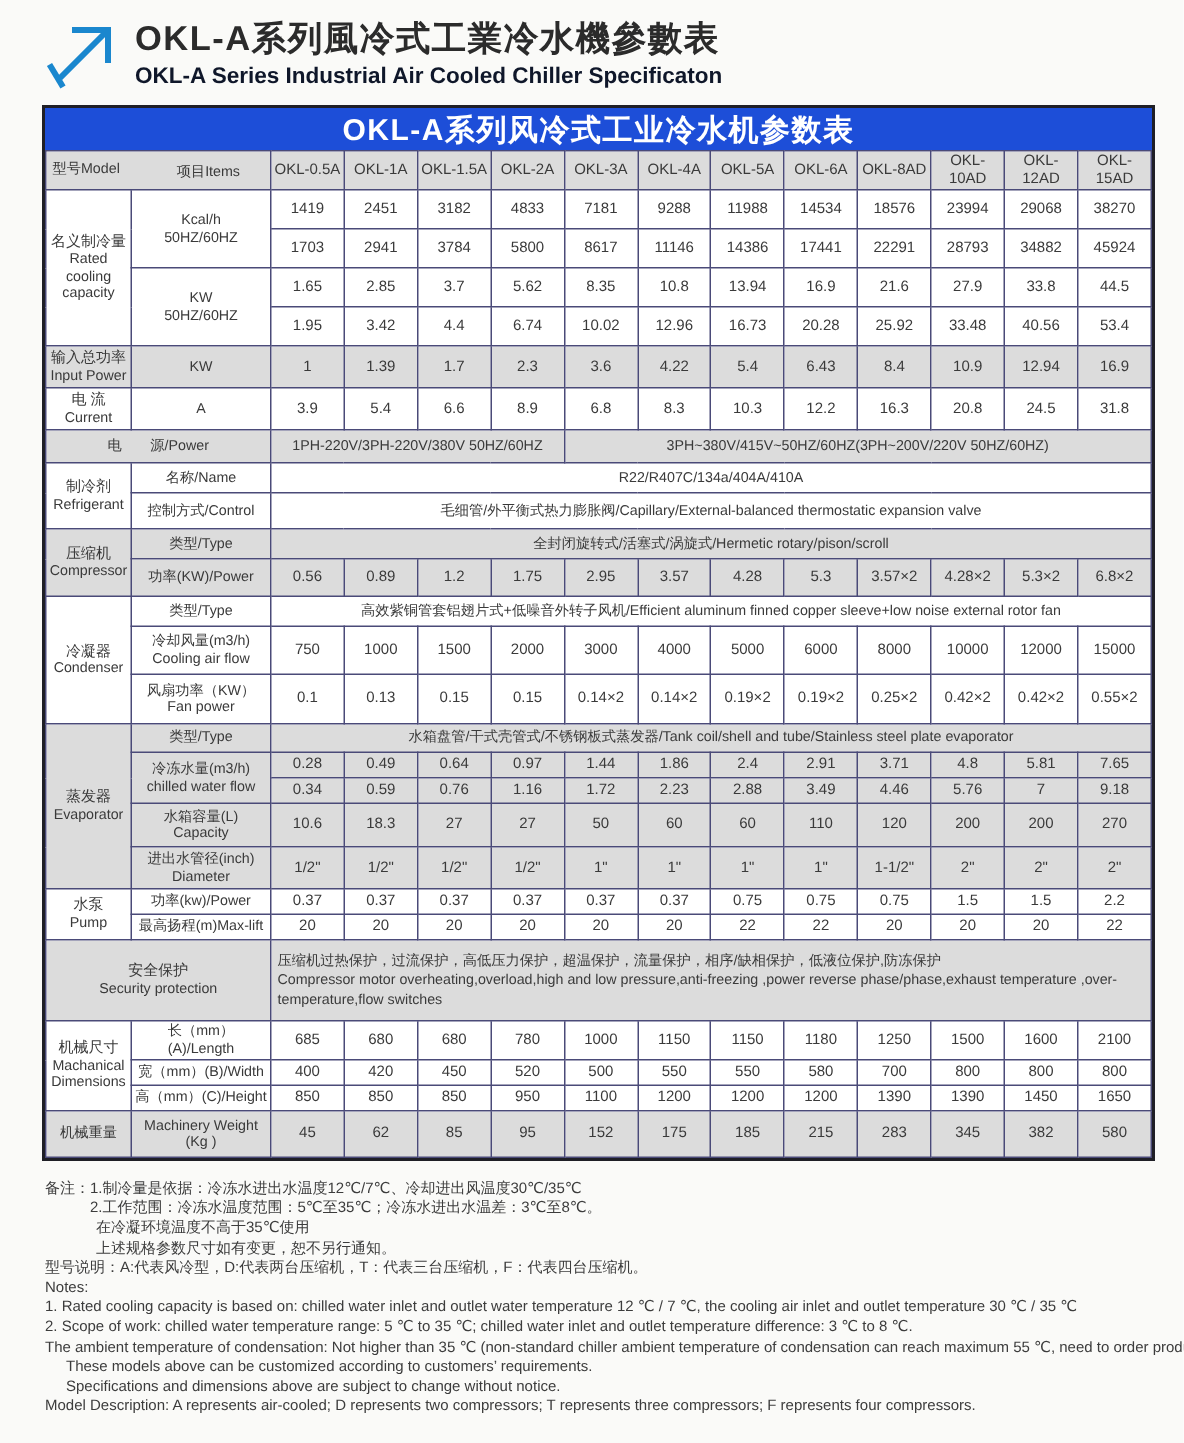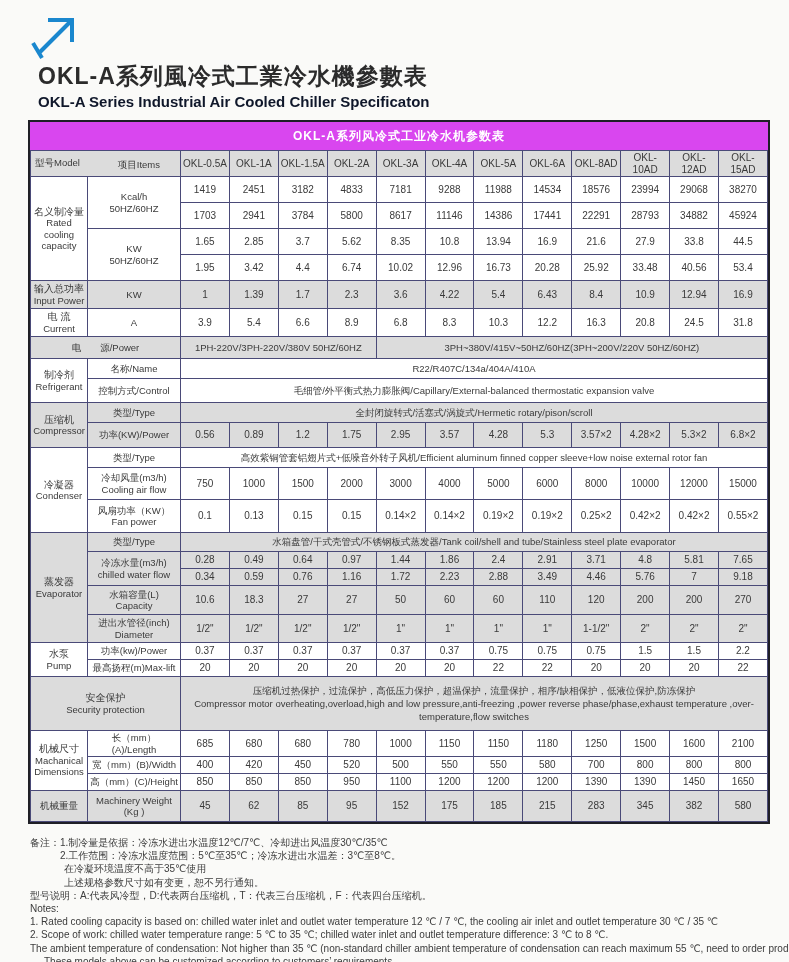--- a/index.html
+++ b/index.html
@@ -6,41 +6,41 @@
   body{
     width:789px;height:962px;
     background:#fafaf8;
     font-family:"Liberation Sans","DejaVu Sans",sans-serif;
     color:#3a3a3a;
     -webkit-font-smoothing:antialiased;
   }
   .page{position:relative;width:789px;height:962px;overflow:hidden;}
 
   
-  .masthead{display:flex;align-items:flex-start;padding:10px 0 0 28px;flex-direction:column;}
+  .masthead{display:flex;align-items:center;padding:10px 0 0 28px;}
   .logo{width:52px;height:50px;flex:0 0 auto;margin-top:2px;}
   .titles{margin-left:10px;}
   .title-zh{font-size:23px;font-weight:bold;color:#2b2b2b;letter-spacing:1px;line-height:28px;}
   .title-en{font-size:15px;font-weight:600;color:#0f172a;line-height:20px;margin-top:2px;}
 
   
   .sheet{margin:8px 0 0 28px;width:742px;border:2px solid #1f1f26;box-sizing:border-box;background:#fff;}
-  .caption{height:28px;background:#d946ef;color:#fff;font-size:12px;font-weight:600;
+  .caption{height:28px;background:#1d4ed8;color:#fff;font-size:20px;font-weight:600;
            display:flex;align-items:center;justify-content:center;letter-spacing:1px;}
   table{border-collapse:collapse;table-layout:fixed;width:100%;}
   col.c1{width:57px;} col.c2{width:93px;}
   td,th{border:1px solid #4a4a78;font-size:10px;text-align:center;vertical-align:middle;
         padding:1px 2px;color:#3a3a3a;line-height:11.5px;overflow:hidden;background:#fff;}
   tr.g td, tr.g th{background:#dcdcdc;}
   .lab{font-size:9.5px;}
   .lab .zh{font-size:10px;}
   .lab .en{font-size:9.5px;}
   .sub{font-size:9.5px;}
   .span-txt{font-size:9.5px;}
-  .sec-txt{text-align:center;padding:2px 4px;font-size:9.5px;line-height:13px;}
+  .sec-txt{text-align:left;padding:2px 4px;font-size:9.5px;line-height:13px;}
 
   
   tr.hdr{height:22px;}
   tr.r26{height:26px;} tr.r28{height:28px;} tr.r22{height:22px;}
   tr.r20{height:20px;} tr.r24{height:24px;} tr.r25{height:25px;}
   tr.r32{height:32px;margin-top:40px;} tr.r33{height:33px;} tr.r19{height:19px;}
   tr.r17{height:17px;} tr.r29{height:29px;} tr.r54{height:54px;} tr.r35{height:31px;}
 
   
   .corner{position:relative;padding:0;

